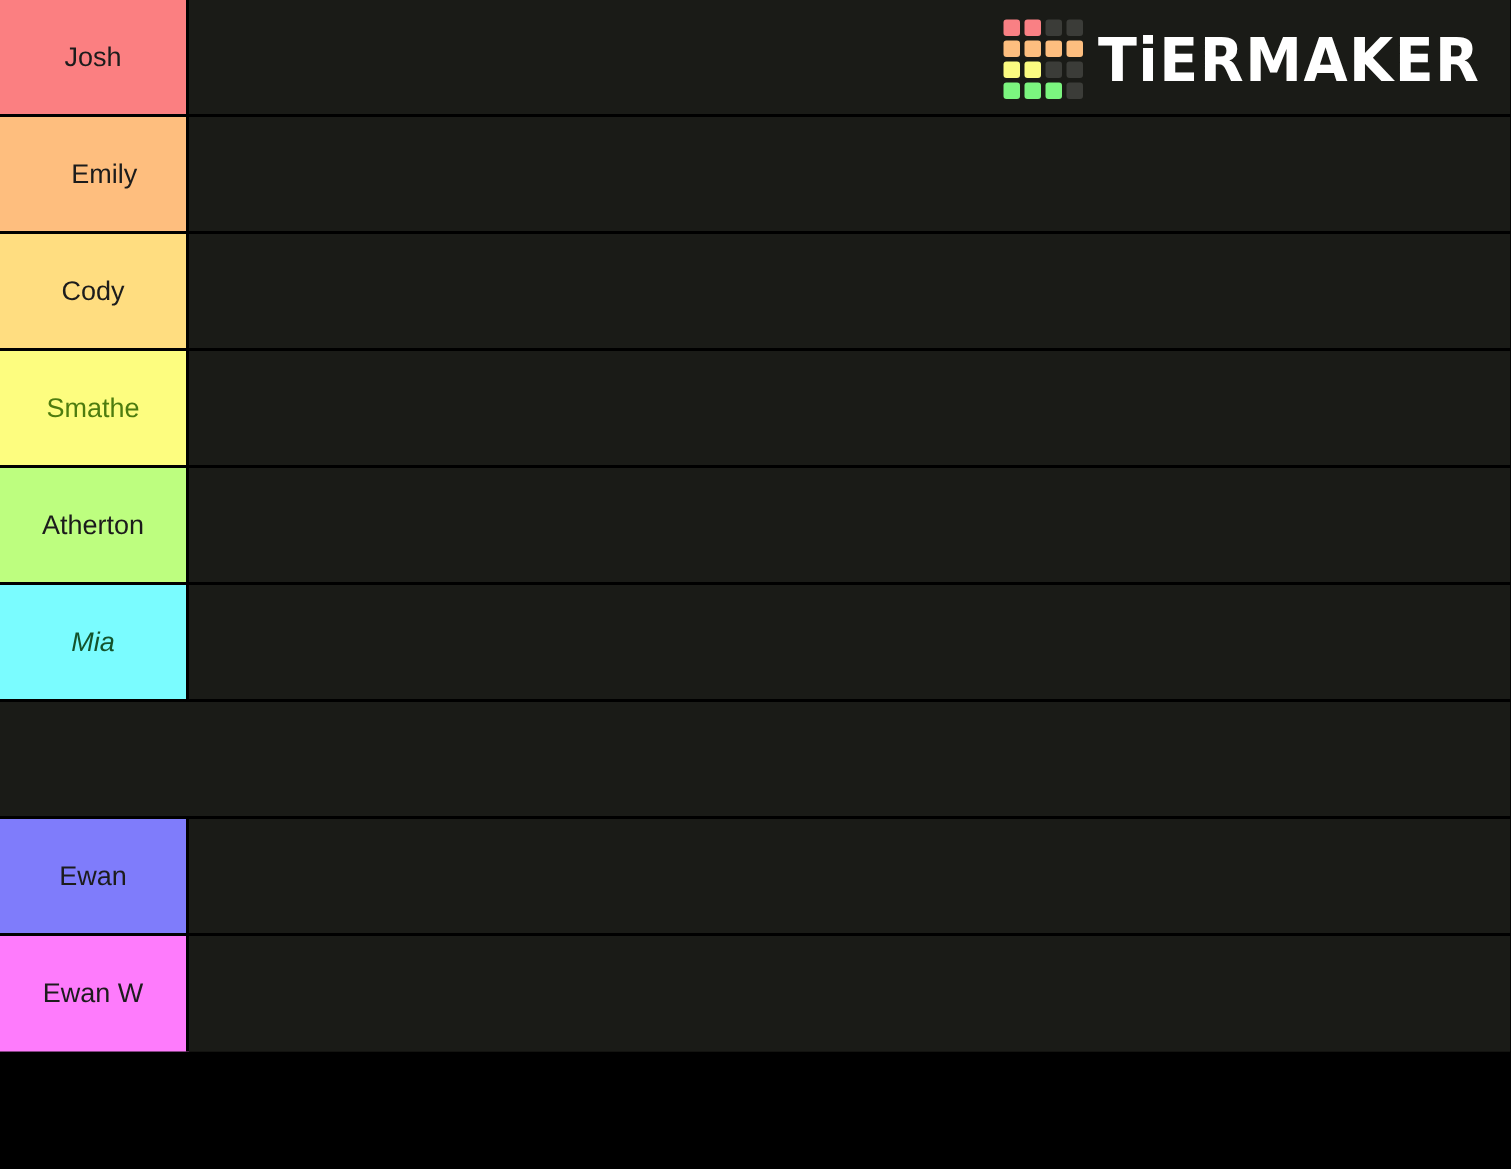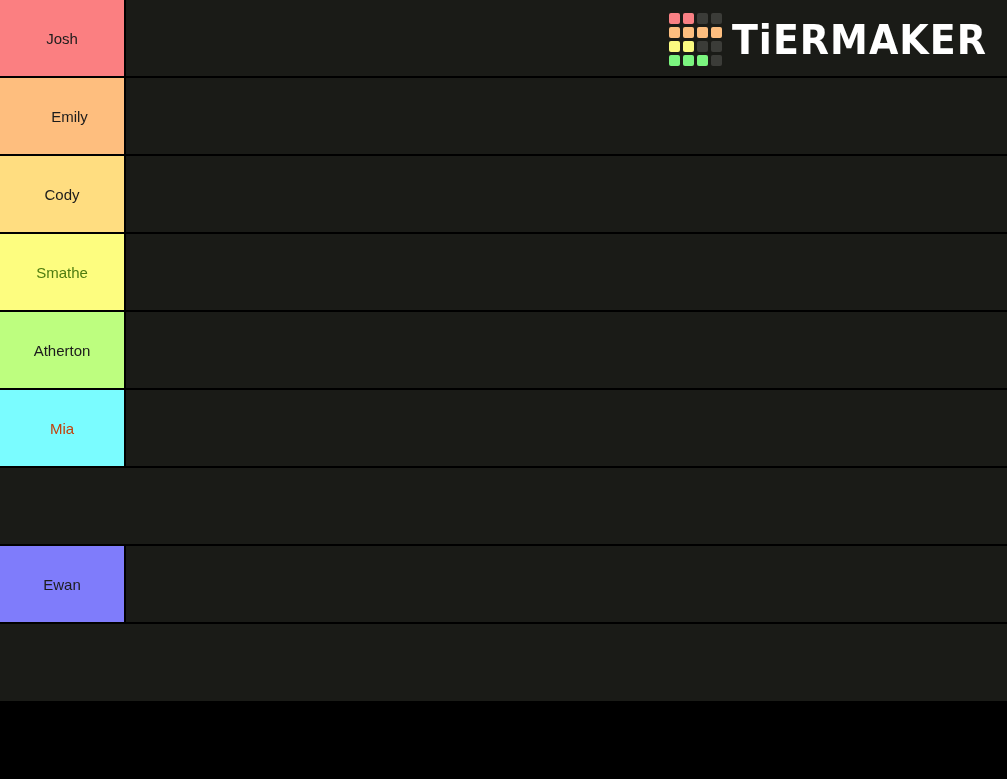--- a/index.html
+++ b/index.html
@@ -36,21 +36,21 @@
     width: 126px;
     min-width: 126px;
     height: 100%;
     box-sizing: border-box;
     border-right: 2px solid #000000;
     display: flex;
     align-items: center;
     justify-content: center;
     text-align: center;
     color: #1c1c1c;
-    font-size: 15px;
+    font-size: 18px;
     line-height: 17px;
     font-family: "Liberation Sans", sans-serif;
     padding: 2px 4px;
     word-break: break-word;
     user-select: none;
   }
 
   .tier-dropzone {
     flex: 1 1 auto;
     height: 100%;
@@ -140,30 +140,31 @@
     <div class="tier-dropzone" style="background: rgb(26, 27, 23);"></div>
   </div>
 
   <div class="tier-row" style="background: rgb(26, 27, 23);">
     <div class="tier-label" style="background-color: rgb(189, 254, 127); color: rgb(28, 28, 28);">Atherton</div>
     <div class="tier-dropzone" style="background: rgb(26, 27, 23);"></div>
   </div>
 
 
   <div class="tier-row" style="background: rgb(26, 27, 23);">
-    <div class="tier-label" style="background-color: rgb(122, 252, 255); color: #c2410c;">Mia</div>
+    <div class="tier-label" style="background-color: rgb(122, 252, 255); color: #14532d; font-style: italic;">Mia</div>
     <div class="tier-dropzone" style="background: rgb(26, 27, 23);"></div>
   </div>
 
   <div class="tier-row" style="background: rgb(26, 27, 23);">
     <div class="tier-dropzone" style="background: rgb(26, 27, 23);"></div>
   </div>
 
   <div class="tier-row" style="background: rgb(26, 27, 23);">
     <div class="tier-label" style="background-color: rgb(127, 124, 251); color: rgb(28, 28, 28);">Ewan</div>
     <div class="tier-dropzone" style="background: rgb(26, 27, 23);"></div>
   </div>
 
   <div class="tier-row" style="background: rgb(26, 27, 23);">
+    <div class="tier-label" style="background-color: rgb(254, 123, 252); color: rgb(28, 28, 28);">Ewan W</div>
     <div class="tier-dropzone" style="background: rgb(26, 27, 23);"></div>
   </div>
 
 </div>
 
 </body></html>

